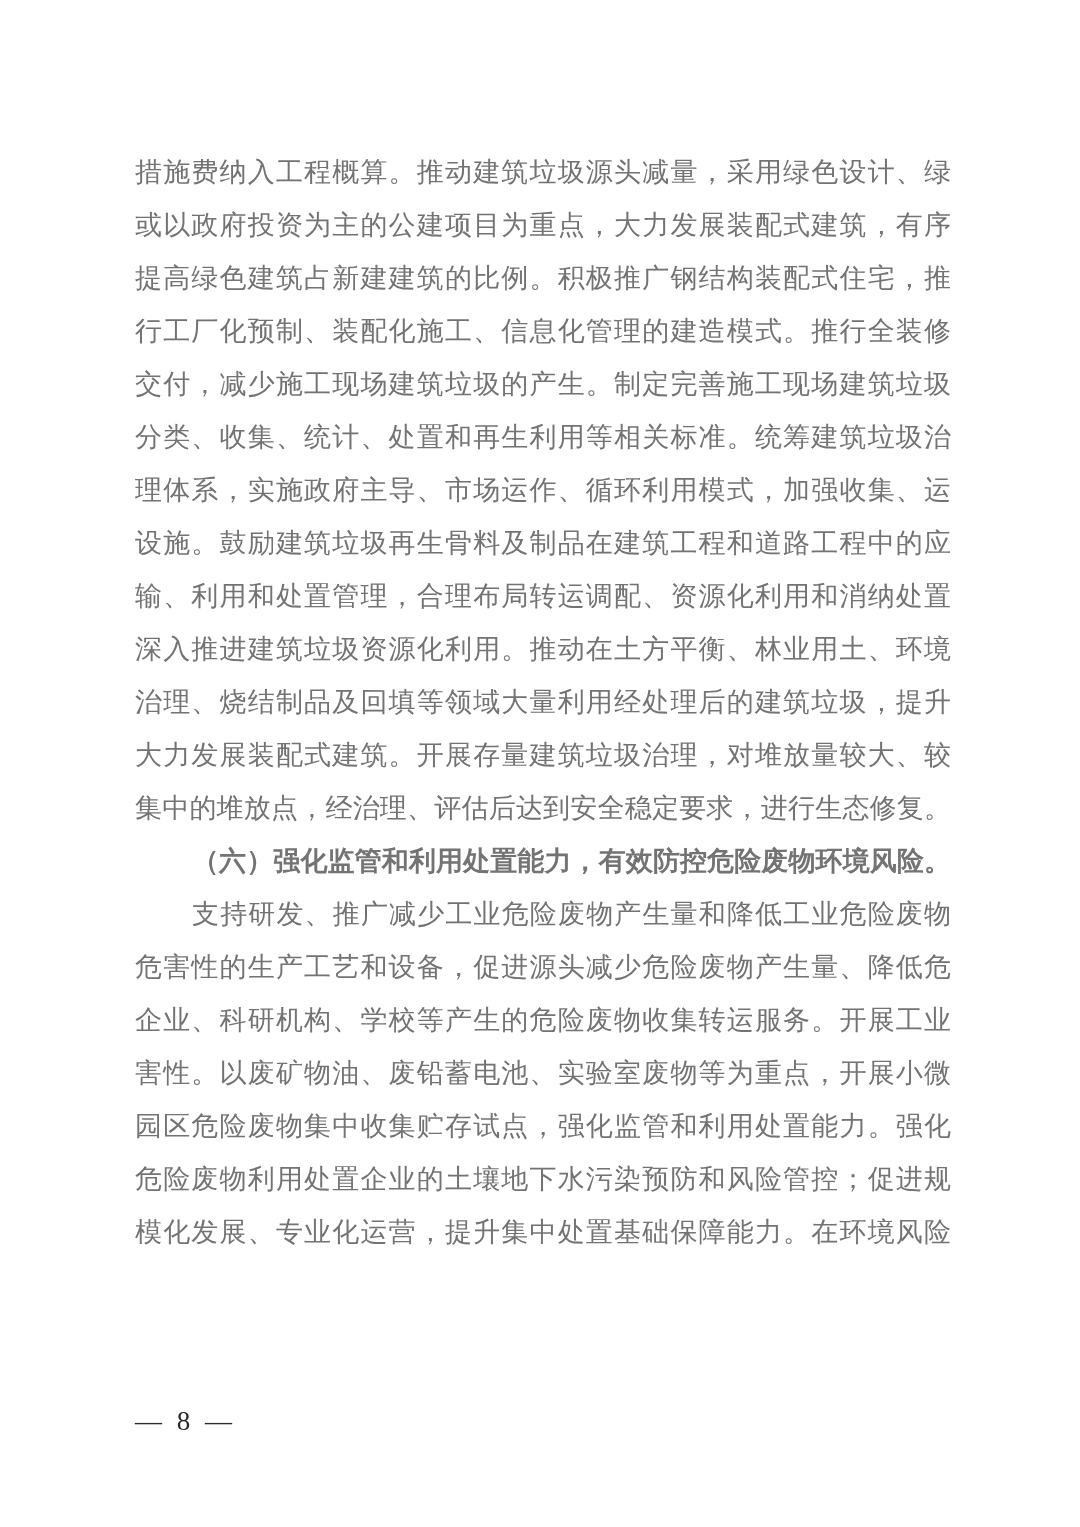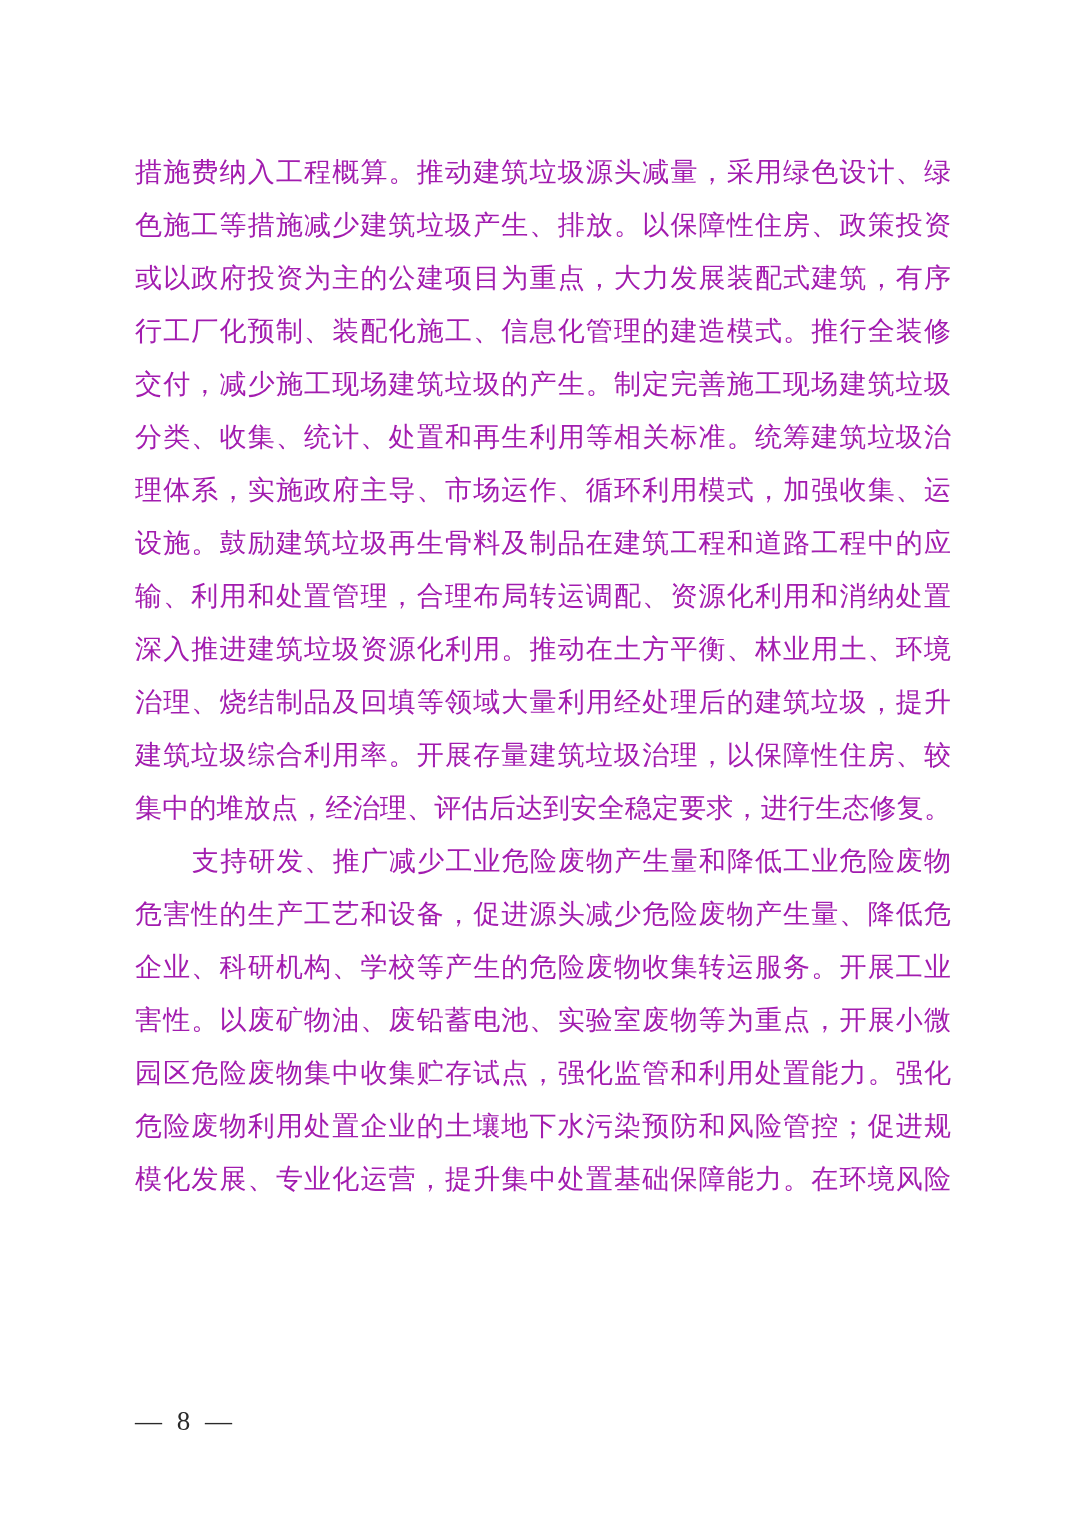--- a/index.html
+++ b/index.html
@@ -13,21 +13,21 @@
     height: 1527px;
     background: #ffffff;
     overflow: hidden;
     font-family: "Liberation Serif", "DejaVu Serif", serif;
   }
   .doc-body {
     position: absolute;
     left: 135px;
     top: 146px;
     width: 816px;
-    color: #a21caf;
+    color: #737373;
     font-size: 27px;
     line-height: 53px;
   }
   .line {
     text-align: justify;
     text-align-last: justify;
     text-justify: inter-character;
     height: 53px;
     overflow: hidden;
     white-space: normal;
@@ -50,32 +50,33 @@
     text-align: left;
   }
 </style>
 </head>
 <body>
 
 <div class="page">
 
   <div class="doc-body">
     <div class="line">措施费纳入工程概算。推动建筑垃圾源头减量，采用绿色设计、绿</div>
-    <div class="line">色施工等措施减少建筑垃圾产生、排放。以保障性住房、政策投资</div>
     <div class="line">或以政府投资为主的公建项目为重点，大力发展装配式建筑，有序</div>
+    <div class="line">提高绿色建筑占新建建筑的比例。积极推广钢结构装配式住宅，推</div>
     <div class="line">行工厂化预制、装配化施工、信息化管理的建造模式。推行全装修</div>
     <div class="line">交付，减少施工现场建筑垃圾的产生。制定完善施工现场建筑垃圾</div>
     <div class="line">分类、收集、统计、处置和再生利用等相关标准。统筹建筑垃圾治</div>
     <div class="line">理体系，实施政府主导、市场运作、循环利用模式，加强收集、运</div>
     <div class="line">设施。鼓励建筑垃圾再生骨料及制品在建筑工程和道路工程中的应</div>
     <div class="line">输、利用和处置管理，合理布局转运调配、资源化利用和消纳处置</div>
     <div class="line">深入推进建筑垃圾资源化利用。推动在土方平衡、林业用土、环境</div>
     <div class="line">治理、烧结制品及回填等领域大量利用经处理后的建筑垃圾，提升</div>
-    <div class="line">建筑垃圾综合利用率。开展存量建筑垃圾治理，以保障性住房、较</div>
+    <div class="line">大力发展装配式建筑。开展存量建筑垃圾治理，对堆放量较大、较</div>
     <div class="line">集中的堆放点，经治理、评估后达到安全稳定要求，进行生态修复。</div>
+    <div class="line heading">（六）强化监管和利用处置能力，有效防控危险废物环境风险。</div>
     <div class="line indent">支持研发、推广减少工业危险废物产生量和降低工业危险废物</div>
     <div class="line">危害性的生产工艺和设备，促进源头减少危险废物产生量、降低危</div>
     <div class="line">企业、科研机构、学校等产生的危险废物收集转运服务。开展工业</div>
     <div class="line">害性。以废矿物油、废铅蓄电池、实验室废物等为重点，开展小微</div>
     <div class="line">园区危险废物集中收集贮存试点，强化监管和利用处置能力。强化</div>
     <div class="line">危险废物利用处置企业的土壤地下水污染预防和风险管控；促进规</div>
     <div class="line">模化发展、专业化运营，提升集中处置基础保障能力。在环境风险</div>
   </div>
 
   <div class="page-footer">— 8 —</div>

